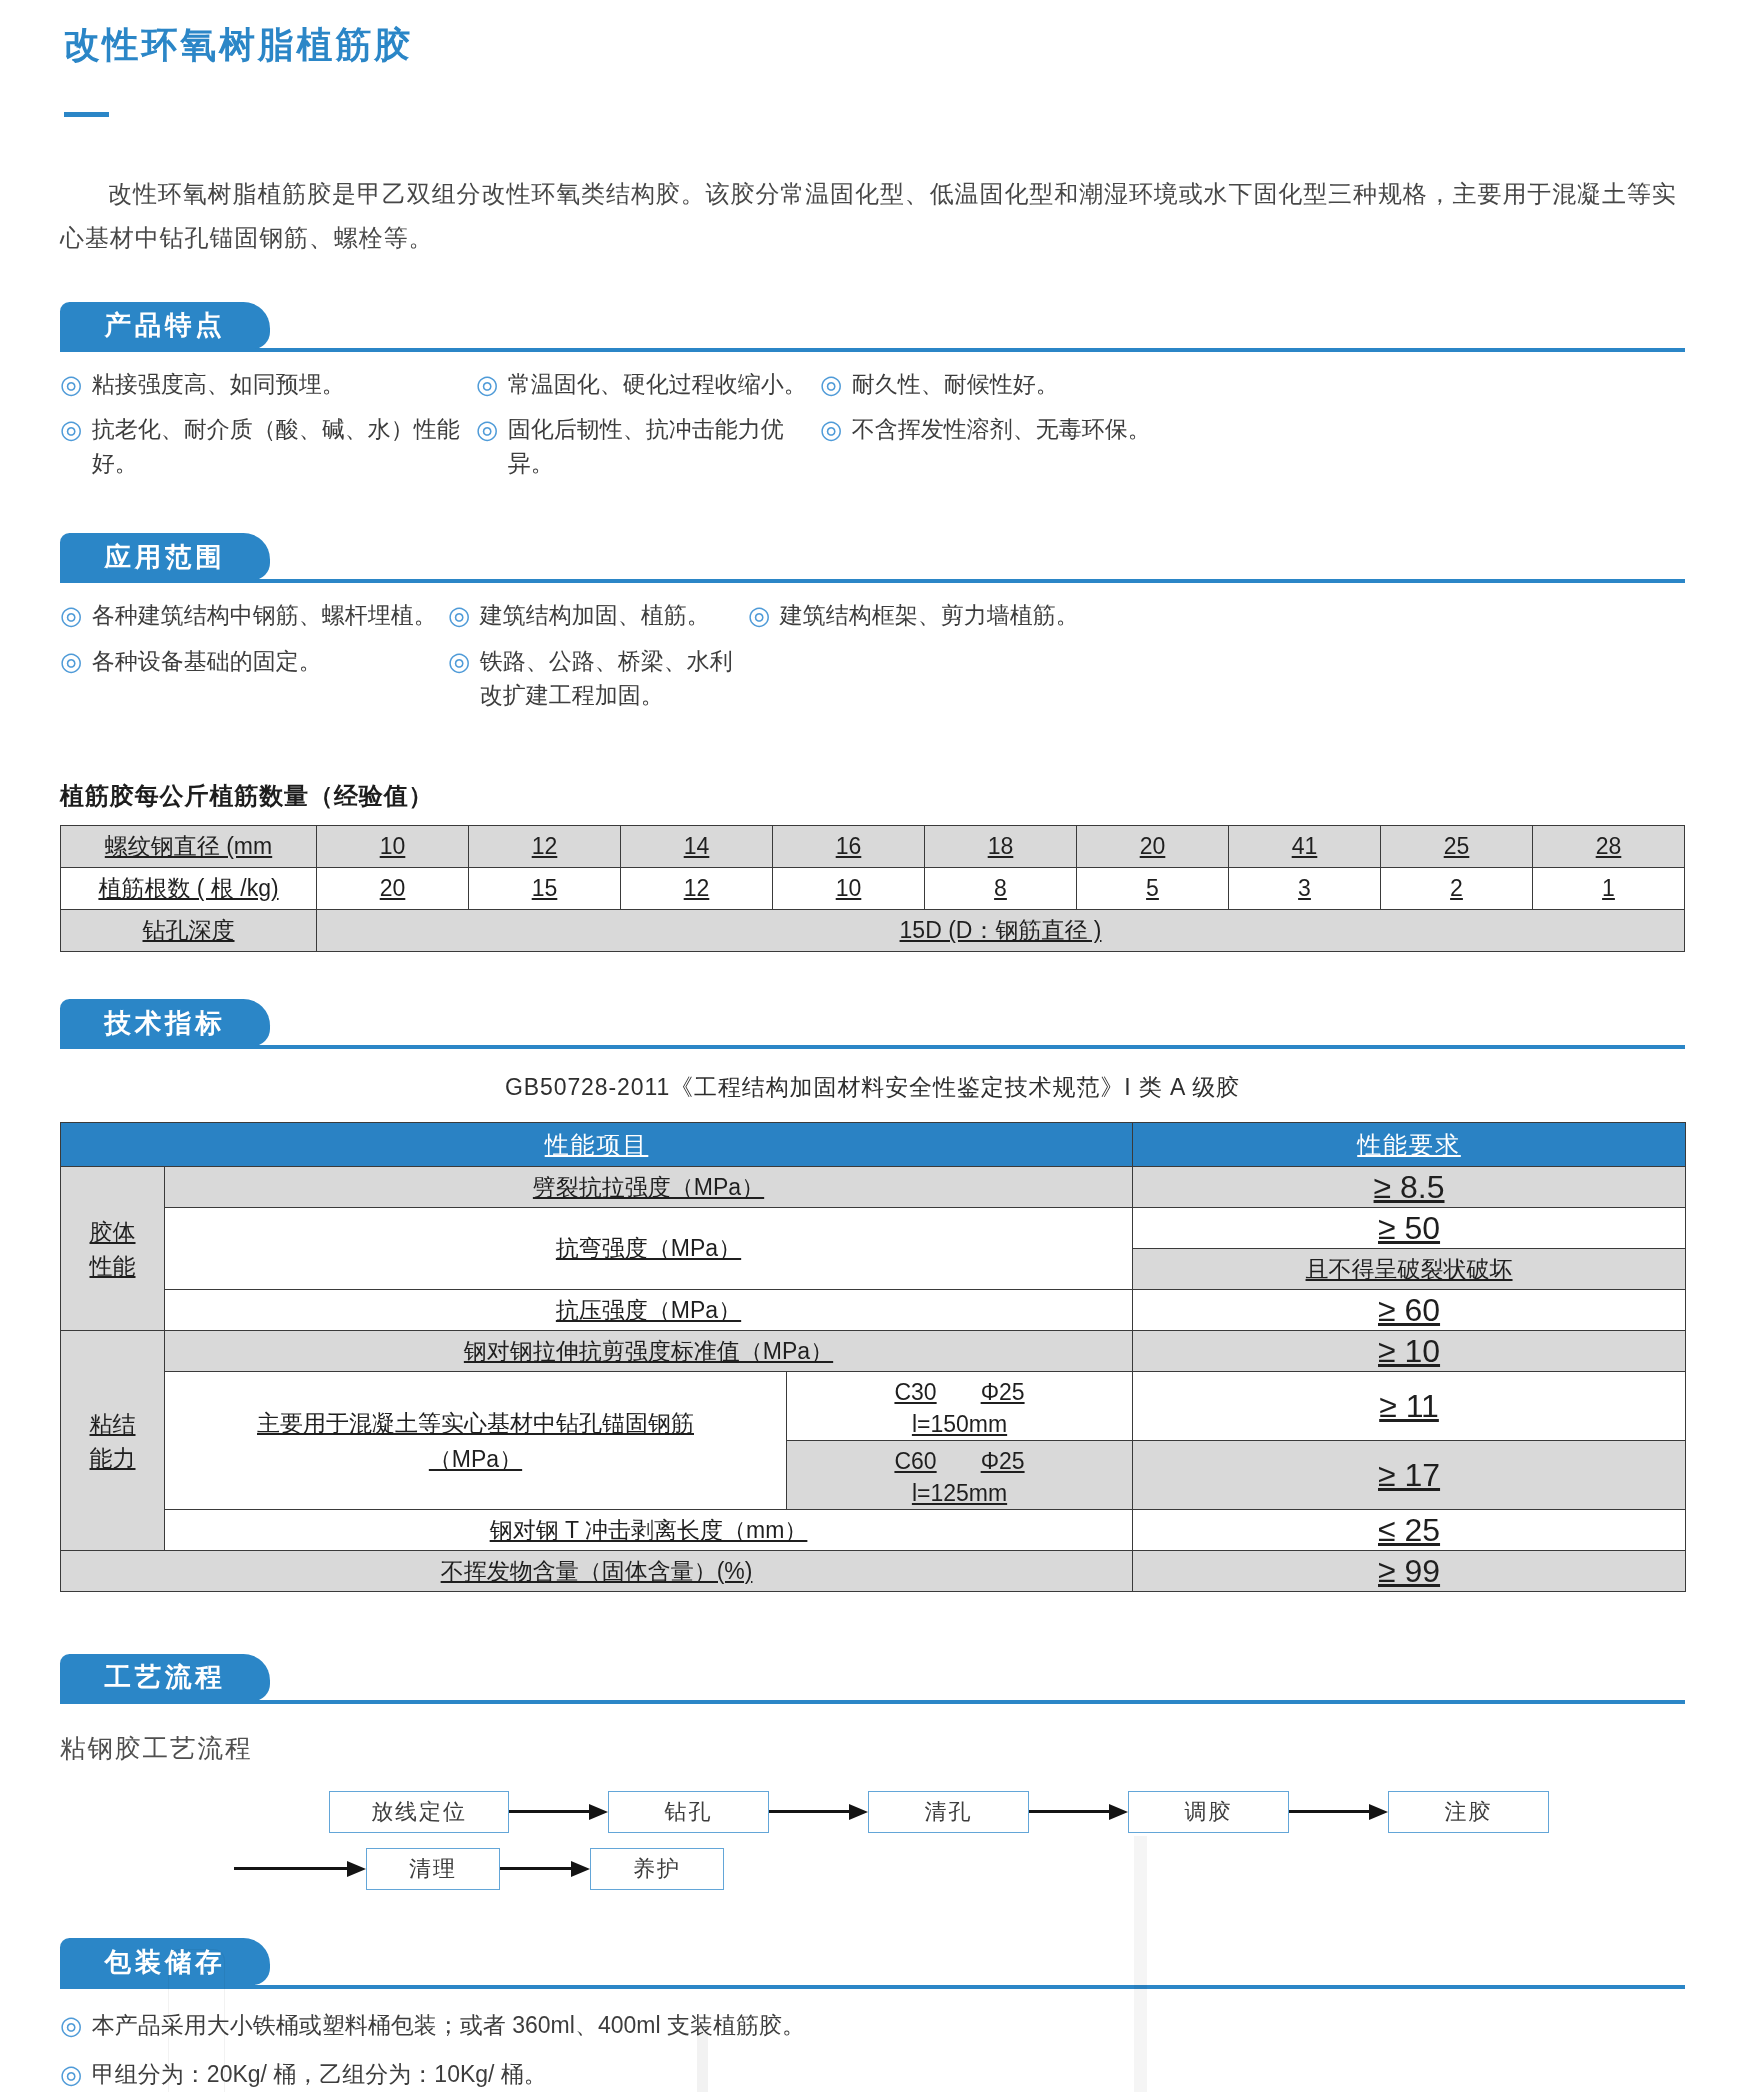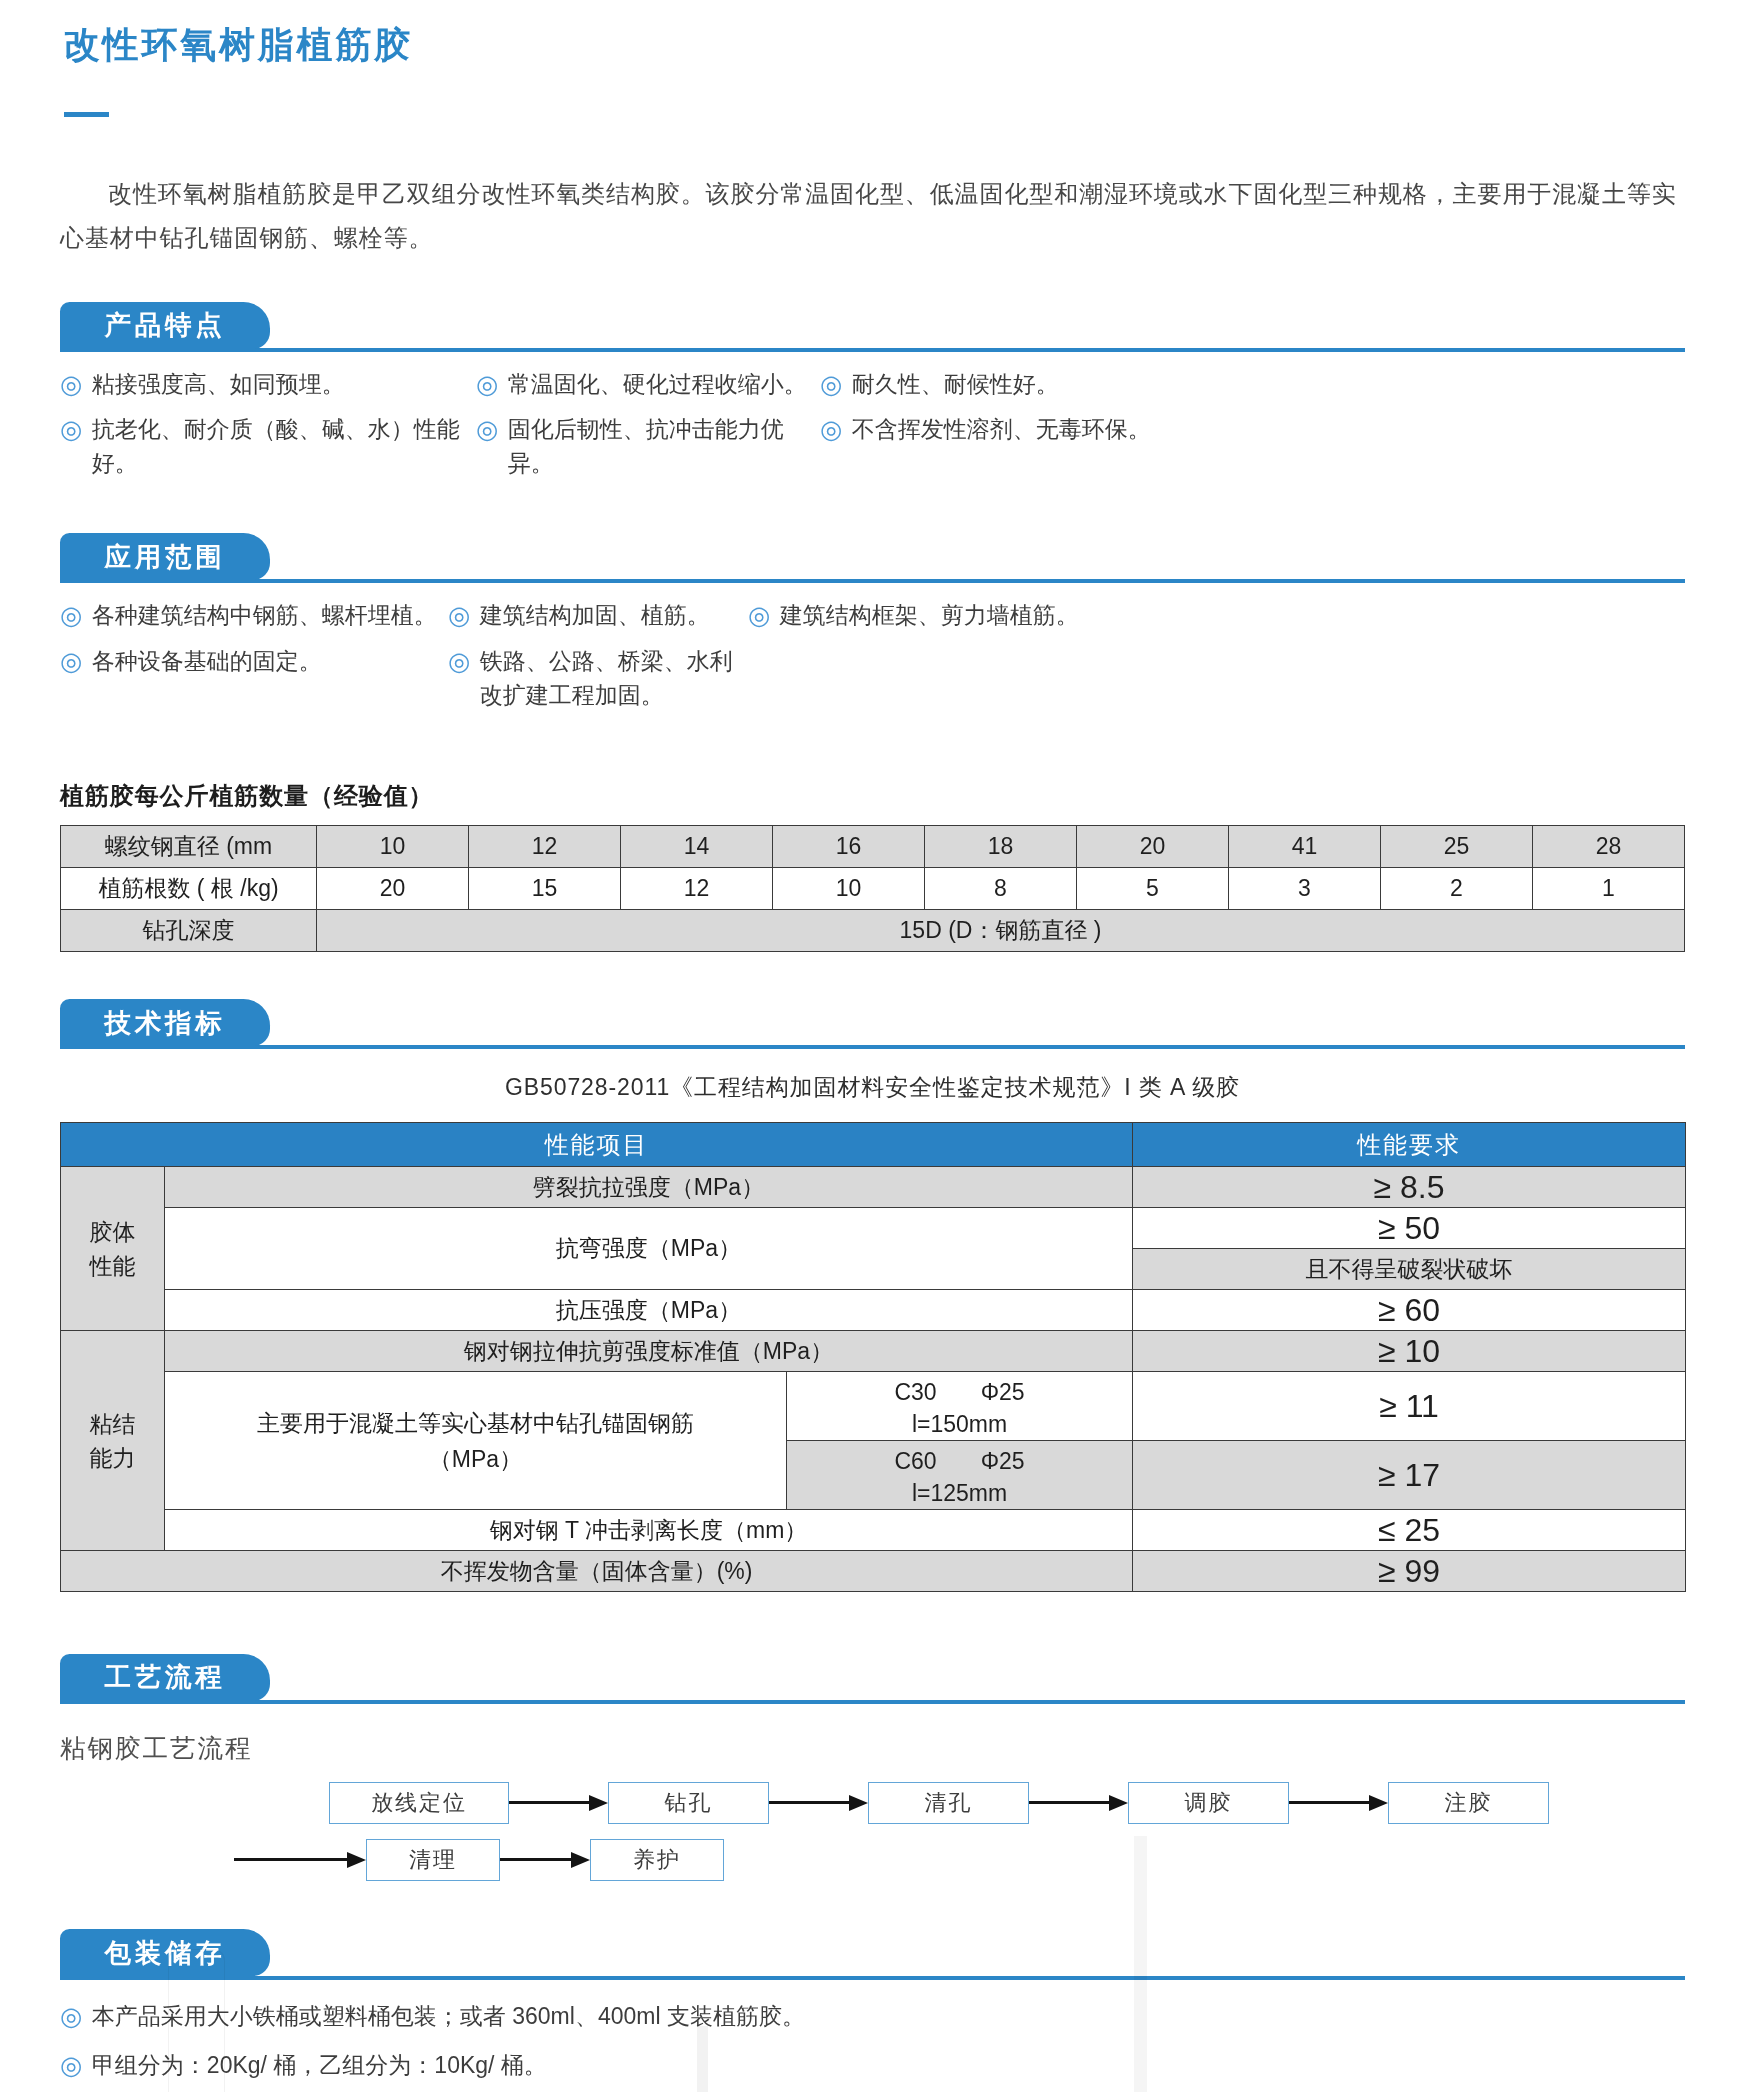--- a/index.html
+++ b/index.html
@@ -31,41 +31,41 @@
   .bullets.features{grid-template-columns:416px 344px 1fr;}
   .bullets.applications{grid-template-columns:388px 300px 1fr;}
   .bullet-col{display:flex;flex-direction:column;}
   .bullet{display:flex;align-items:flex-start;margin-bottom:11.4px;font-size:23px;line-height:34px;color:#3d3d3d;}
   .ring{color:#4f9bd8;font-size:25.6px;line-height:34px;margin-right:9.5px;flex:0 0 auto;}
 
   
   .tbl-caption{margin-top:57px;font-size:24px;font-weight:700;color:#1d1d1d;letter-spacing:0.9px;}
   table{border-collapse:collapse;width:1625px;table-layout:fixed;}
   td,th{border:1.9px solid #3a3a3a;text-align:center;vertical-align:middle;
-        font-size:23px;color:#1f1f1f;padding:0 18px;box-sizing:border-box;}
+        font-size:23px;color:#1f1f1f;padding:0 18px;box-sizing:border-box;text-decoration:underline;}
   .gray{background:#d9d9d9;}
   .rebar-table{margin-top:13.2px;}
   .rebar-table td{height:42px;}
   .rebar-table .lbl{font-size:23px;}
 
   .standard-line{margin-top:23px;text-align:center;font-size:23px;color:#2e2e2e;letter-spacing:0.9px;}
   .tech-table{margin-top:19px;border-radius:32px;}
   .tech-table td{height:41px;}
   .th-blue{background:#2a82c4;color:#ffffff;font-size:24px;font-weight:500;height:44px;border:1.9px solid #3a3a3a;letter-spacing:1.9px;}
   .group-cell{font-size:23px;line-height:34px;}
   .tall{height:81px;}
   .cond-line1{display:flex;justify-content:center;gap:44px;line-height:32px;margin-top:3.8px;}
   .cond-line2{line-height:32px;}
   .two-line{line-height:36px;}
   .req{font-size:32px;}
 
   
   .flow-subtitle{margin-top:26.5px;font-size:25.6px;color:#4f4f4f;letter-spacing:1.9px;}
   .flow-row{display:flex;align-items:center;}
-  .flow-row1{margin-top:16px;margin-left:269px;}
+  .flow-row1{margin-top:25px;margin-left:269px;}
   .flow-row2{margin-top:15px;margin-left:174px;}
   .flow-box{height:42px;box-sizing:border-box;border:1.9px solid #63a6d8;background:#ffffff;
             display:flex;align-items:center;justify-content:center;
             font-size:22px;color:#3d3d3d;letter-spacing:1.9px;flex:0 0 auto;}
   .fw1{width:180px;} .fw2{width:161px;} .fw3{width:134px;}
   .arrow{display:flex;align-items:center;flex:0 0 auto;}
   .aw1{width:99px;} .aw2{width:132px;} .aw3{width:90px;}
   .arrow-line{flex:1;height:2.8px;background:#141414;}
   .arrow-head{width:0;height:0;border-left:19px solid #141414;border-top:8.5px solid transparent;border-bottom:8.5px solid transparent;}
 

